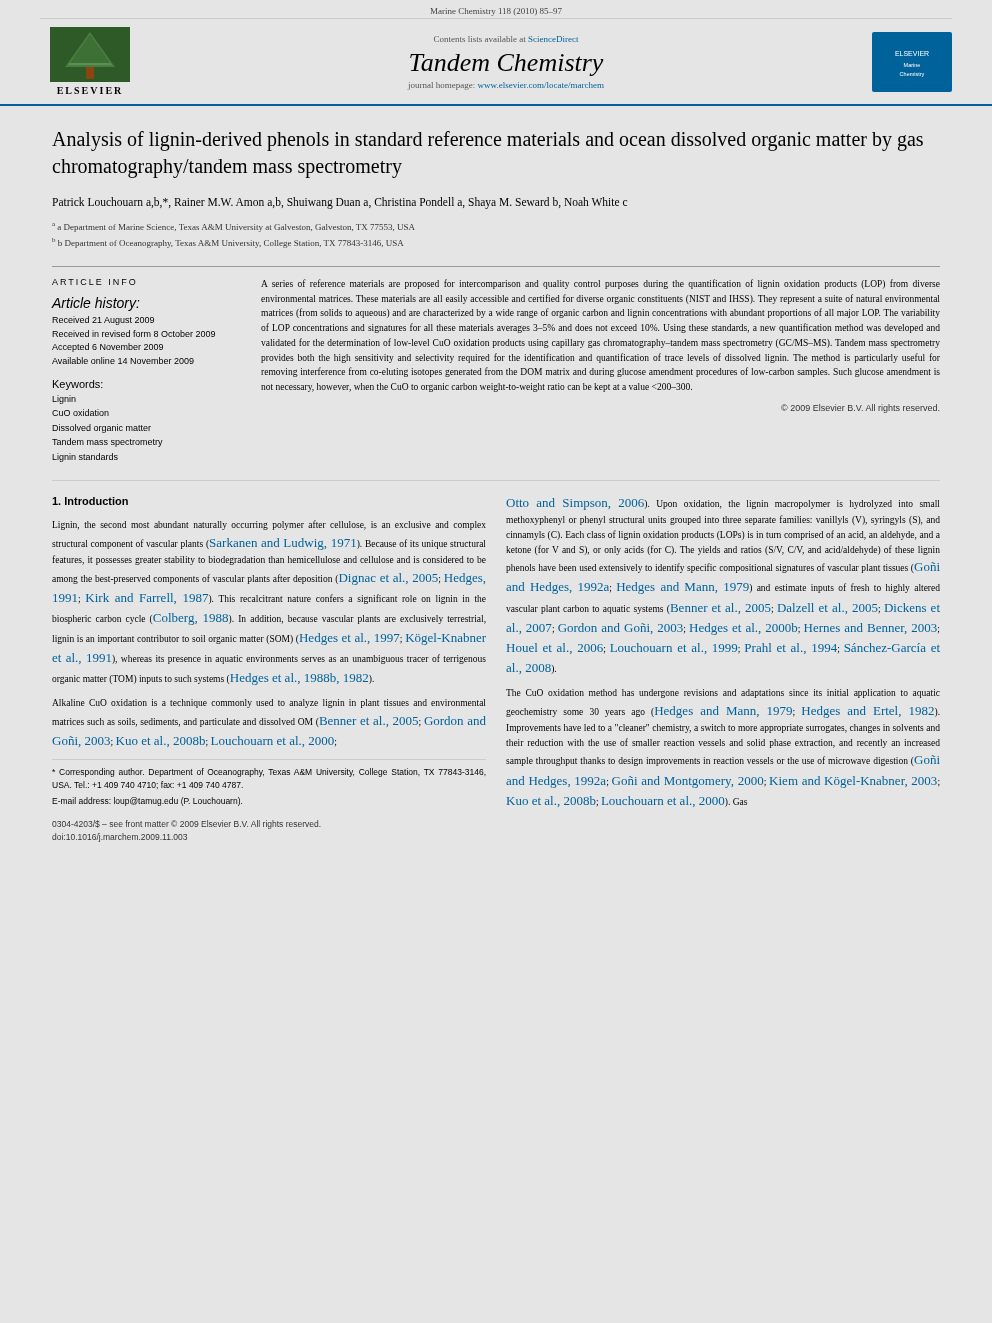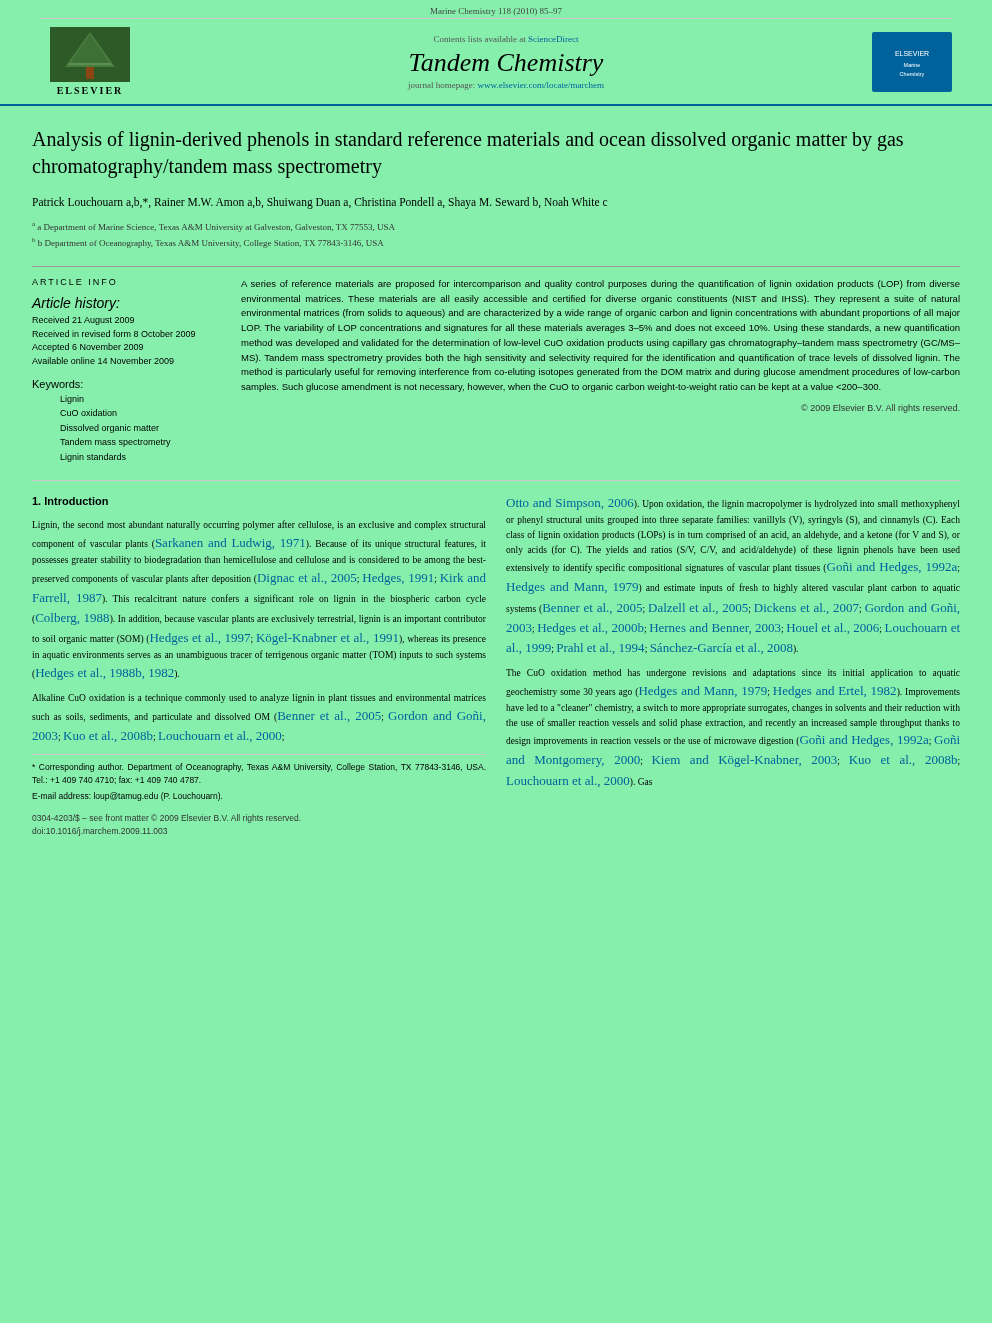--- a/index.html
+++ b/index.html
@@ -7,21 +7,21 @@
       font-family: 'Times New Roman', Times, serif;
       font-size: 10px;
       background: #fff;
       color: #000;
       width: 992px;
       min-height: 1323px;
     }
     .page {
       width: 992px;
       min-height: 1323px;
-      background: #86efac;
+      background: #e5e5e5;
       position: relative;
     }
 
     
     .journal-bar {
       text-align: center;
       font-size: 9px;
       color: #444;
       padding: 6px 0 2px 0;
       border-bottom: 1px solid #ccc;
@@ -99,21 +99,21 @@
       justify-content: center;
       color: white;
       font-size: 7px;
       text-align: center;
       border-radius: 2px;
       font-family: Arial, sans-serif;
     }
 
     
     .main-content {
-      padding: 20px 32px;
+      padding: 20px 52px;
     }
 
     
     .article-title {
       font-size: 20px;
       font-family: 'Times New Roman', serif;
       color: #000;
       line-height: 1.35;
       margin-bottom: 14px;
       font-weight: normal;
@@ -184,29 +184,28 @@
     }
     .keywords-section .label {
       font-size: 11px;
       font-family: Arial, sans-serif;
       margin-bottom: 2px;
     }
     .keywords-section .kw-item {
       font-size: 9px;
       font-family: Arial, sans-serif;
       line-height: 1.6;
-      margin-left: 28px;
     }
 
     
     .abstract-text {
       font-size: 9.5px;
       line-height: 1.55;
       text-align: justify;
-      font-family: Liberation Sans, sans-serif;
+      font-family: Liberation Serif, serif;
     }
     .abstract-text p {
       margin-bottom: 6px;
     }
     .copyright {
       text-align: right;
       font-size: 9px;
       font-family: Arial, sans-serif;
       margin-top: 8px;
       color: #333;

